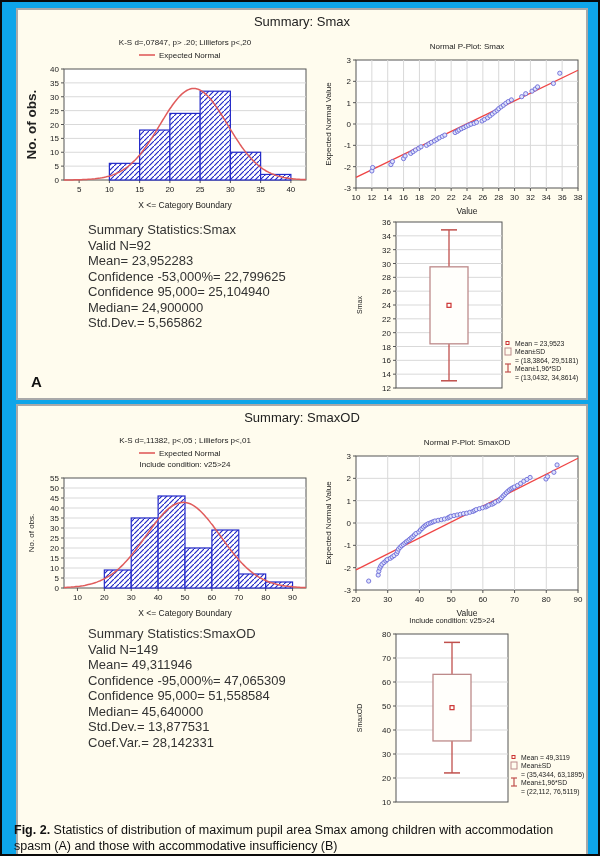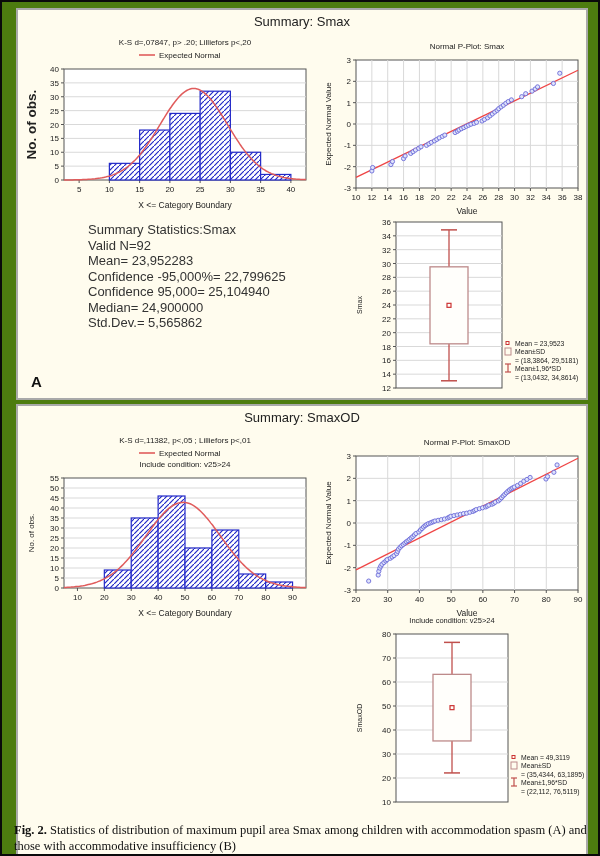--- a/index.html
+++ b/index.html
@@ -1,32 +1,32 @@
 <!DOCTYPE html>
 <html><head>
 <meta charset="utf-8">
 <style>
   html,body{margin:0;padding:0;background:#e8e8e8;font-family:"Liberation Sans",sans-serif;}
-  .figure{position:relative;width:600px;height:856px;background:#4d7c0f;border:2px solid #0a0a0a;box-sizing:border-box;overflow:hidden;}
+  .figure{position:relative;width:600px;height:856px;background:#0ea5e9;border:2px solid #0a0a0a;box-sizing:border-box;overflow:hidden;}
   .panel{position:absolute;left:14px;width:572px;background:#fffcee;border:2px solid #a9a9a9;box-sizing:border-box;}
   #panel-a{top:6px;height:392px;}
   #panel-b{top:402px;height:530px;}
   .panel-title{position:absolute;top:4px;left:0;width:100%;text-align:center;font-size:13px;color:#222;}
   .stats-block{position:absolute;left:70px;font-size:13px;line-height:15.5px;color:#333;white-space:pre-line;}
   #stats-a{top:212px;}
   #stats-b{top:220px;}
   .panel-label{position:absolute;left:13px;bottom:8px;font-size:15px;font-weight:bold;color:#111;}
   .chart{position:absolute;}
   #hist-a{left:6px;top:26px;}
   #pplot-a{left:304px;top:28px;}
   #box-a{left:334px;top:198px;}
   #hist-b{left:6px;top:28px;}
   #pplot-b{left:304px;top:28px;}
   #box-b{left:334px;top:206px;}
-  .caption{position:absolute;left:12px;top:820px;width:574px;font-size:12.5px;line-height:1.3;color:#111;font-family:Liberation Serif, serif;}
+  .caption{position:absolute;left:12px;top:820px;width:574px;font-size:12.5px;line-height:1.3;color:#111;}
   .caption b{font-weight:bold;}
   svg text{font-family:"Liberation Sans",sans-serif;}
 </style>
 </head>
 <body>
 
 <div class="figure">
 
   <div class="panel" id="panel-a">
     <div class="panel-title">Summary: Smax</div>
@@ -206,21 +206,21 @@
         <circle cx="213.18571428571428" cy="51.013333333333335" r="2.1" fill="#dfe3fb" stroke="#6a6ad8" stroke-width="0.9"></circle>
         <circle cx="215.56428571428572" cy="48.879999999999995" r="2.1" fill="#dfe3fb" stroke="#6a6ad8" stroke-width="0.9"></circle>
         <circle cx="231.42142857142855" cy="45.466666666666654" r="2.1" fill="#dfe3fb" stroke="#6a6ad8" stroke-width="0.9"></circle>
         <circle cx="237.76428571428573" cy="35.226666666666674" r="2.1" fill="#dfe3fb" stroke="#6a6ad8" stroke-width="0.9"></circle>
         <text x="145" y="176" font-size="8.5" text-anchor="middle" fill="#222222">Value</text>
         <text x="0" y="0" font-size="8" text-anchor="middle" fill="#222222" transform="translate(9,86) rotate(-90)">Expected Normal Value</text>
       </svg>
     <div class="stats-block" id="stats-a">Summary Statistics:Smax
 Valid N=92
 Mean= 23,952283
-Confidence -95,000%= 22,799625
+Confidence -53,000%= 22,799625
 Confidence 95,000= 25,104940
 Median= 24,900000
 Std.Dev.=  5,565862</div>
     <svg class="chart" id="box-a" width="236" height="192">
         <rect x="44" y="14" width="106" height="166" fill="#fff" stroke="#555555" stroke-width="1"></rect>
         <line x1="41" x2="44" y1="180" y2="180" stroke="#555555"></line>
         <text x="39" y="183" font-size="8" text-anchor="end" fill="#222222">12</text>
         <line x1="44" x2="150" y1="166.16666666666666" y2="166.16666666666666" stroke="#d9d9d9" stroke-width="1"></line>
         <line x1="41" x2="44" y1="166.16666666666666" y2="166.16666666666666" stroke="#555555"></line>
         <text x="39" y="169.16666666666666" font-size="8" text-anchor="end" fill="#222222">14</text>
@@ -474,20 +474,28 @@
         <circle cx="201.76857142857145" cy="47.236666666666665" r="2.1" fill="#dfe3fb" stroke="#6a6ad8" stroke-width="0.9"></circle>
         <circle cx="204.94000000000003" cy="45.44999999999999" r="2.1" fill="#dfe3fb" stroke="#6a6ad8" stroke-width="0.9"></circle>
         <circle cx="208.11142857142858" cy="43.44" r="2.1" fill="#dfe3fb" stroke="#6a6ad8" stroke-width="0.9"></circle>
         <circle cx="223.96857142857144" cy="45.003333333333345" r="2.1" fill="#dfe3fb" stroke="#6a6ad8" stroke-width="0.9"></circle>
         <circle cx="225.55428571428575" cy="42.54666666666667" r="2.1" fill="#dfe3fb" stroke="#6a6ad8" stroke-width="0.9"></circle>
         <circle cx="231.89714285714285" cy="38.30333333333334" r="2.1" fill="#dfe3fb" stroke="#6a6ad8" stroke-width="0.9"></circle>
         <circle cx="235.06857142857146" cy="30.93333333333335" r="2.1" fill="#dfe3fb" stroke="#6a6ad8" stroke-width="0.9"></circle>
         <text x="145" y="182" font-size="8.5" text-anchor="middle" fill="#222222">Value</text>
         <text x="0" y="0" font-size="8" text-anchor="middle" fill="#222222" transform="translate(9,89) rotate(-90)">Expected Normal Value</text>
       </svg>
+    <div class="stats-block" id="stats-b">Summary Statistics:SmaxOD
+Valid N=149
+Mean= 49,311946
+Confidence -95,000%= 47,065309
+Confidence 95,000= 51,558584
+Median= 45,640000
+Std.Dev.= 13,877531
+Coef.Var.= 28,142331</div>
     <svg class="chart" id="box-b" width="242" height="202">
         <text x="100" y="11" font-size="7.5" text-anchor="middle" fill="#222222">Include condition: v25&gt;24</text>
         <rect x="44" y="22" width="112" height="168" fill="#fff" stroke="#555555" stroke-width="1"></rect>
         <line x1="41" x2="44" y1="190" y2="190" stroke="#555555"></line>
         <text x="39" y="193" font-size="8" text-anchor="end" fill="#222222">10</text>
         <line x1="44" x2="156" y1="166" y2="166" stroke="#d9d9d9" stroke-width="1"></line>
         <line x1="41" x2="44" y1="166" y2="166" stroke="#555555"></line>
         <text x="39" y="169" font-size="8" text-anchor="end" fill="#222222">20</text>
         <line x1="44" x2="156" y1="142" y2="142" stroke="#d9d9d9" stroke-width="1"></line>
         <line x1="41" x2="44" y1="142" y2="142" stroke="#555555"></line>

